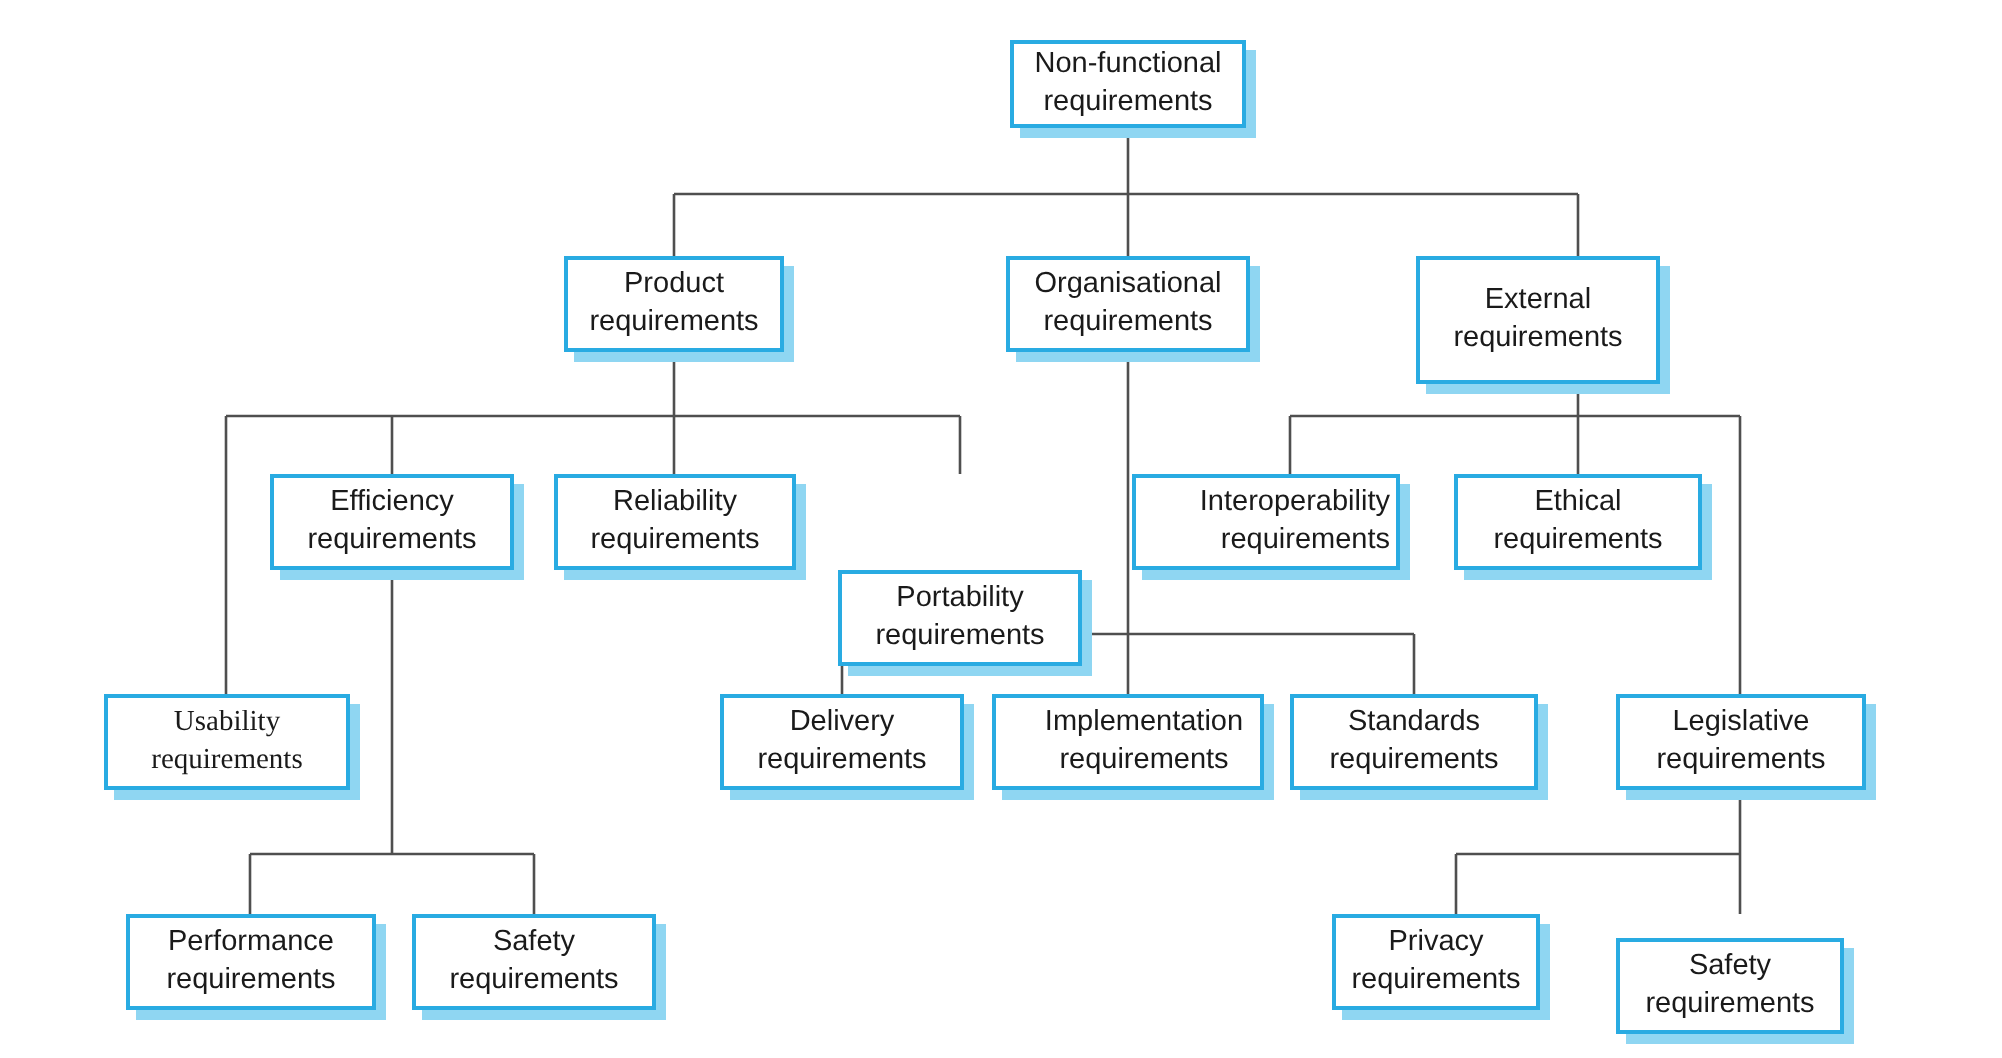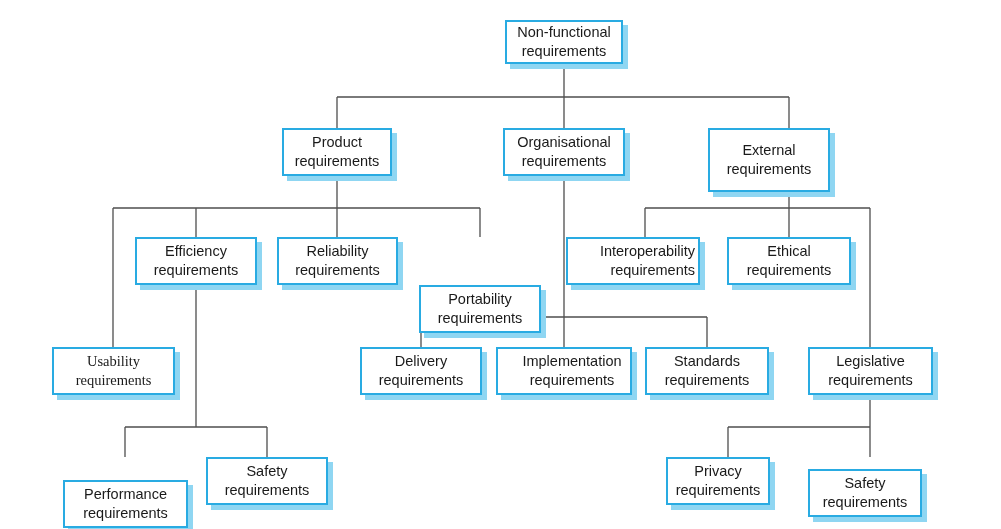--- a/index.html
+++ b/index.html
@@ -76,21 +76,21 @@
   <div class="node" style="left:52px;  top:347px; width:123px; height:48px;font-family:Liberation Serif, serif;">Usability requirements</div>
 
   <div class="node" style="left:360px; top:347px; width:122px; height:48px;">Delivery requirements</div>
 
   <div class="node" style="left:496px; top:347px; width:136px; height:48px;padding-left:19px;">Implementation requirements</div>
 
   <div class="node" style="left:645px; top:347px; width:124px; height:48px;">Standards requirements</div>
 
   <div class="node" style="left:808px; top:347px; width:125px; height:48px;">Legislative requirements</div>
 
-  <div class="node" style="left:63px;  top:480px; width:125px; height:48px;">Performance requirements</div>
+  <div class="node" style="left:63px;  top:457px; width:125px; height:48px;">Performance requirements</div>
 
   <div class="node" style="left:206px; top:457px; width:122px; height:48px;">Safety requirements</div>
 
   <div class="node" style="left:666px; top:457px; width:104px; height:48px;">Privacy requirements</div>
 
   <div class="node" style="left:808px; top:457px; width:114px; height:48px;margin-top:12px;">Safety requirements</div>
 
 </div>
 
 </body></html>

